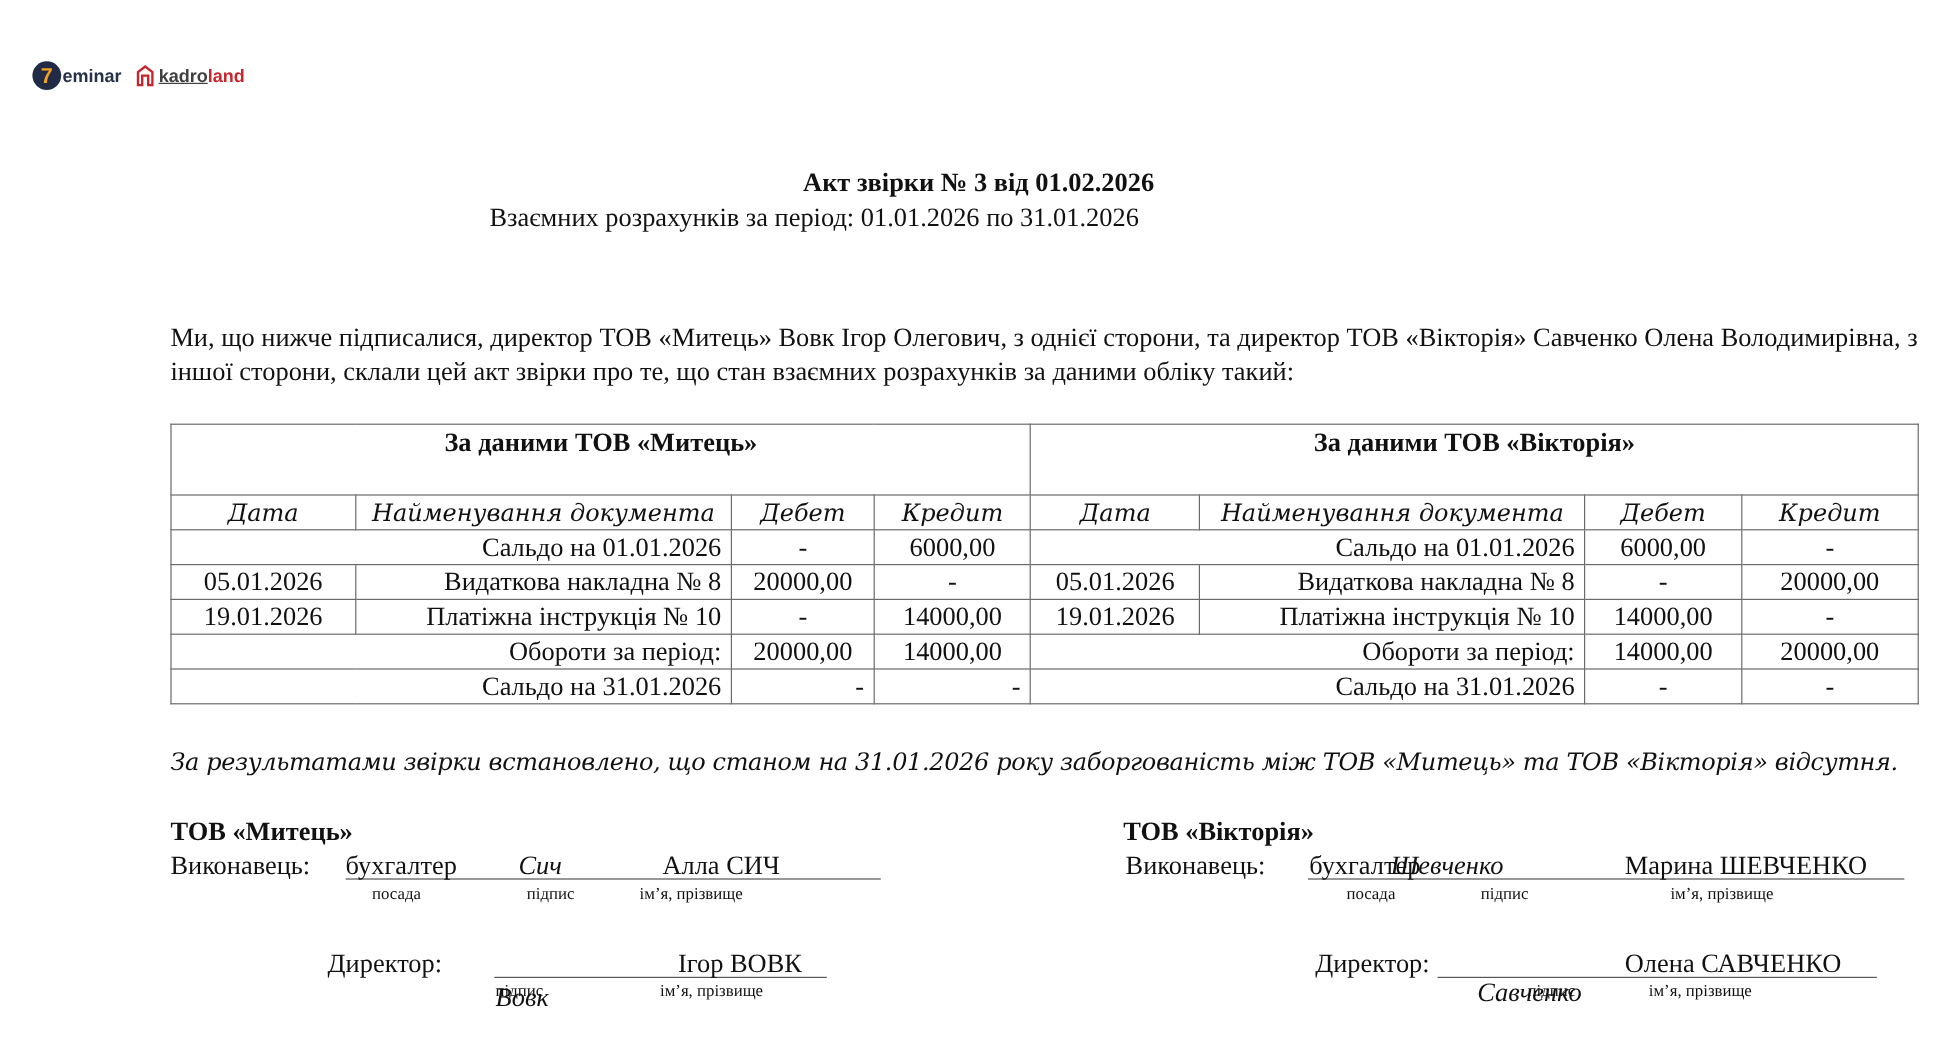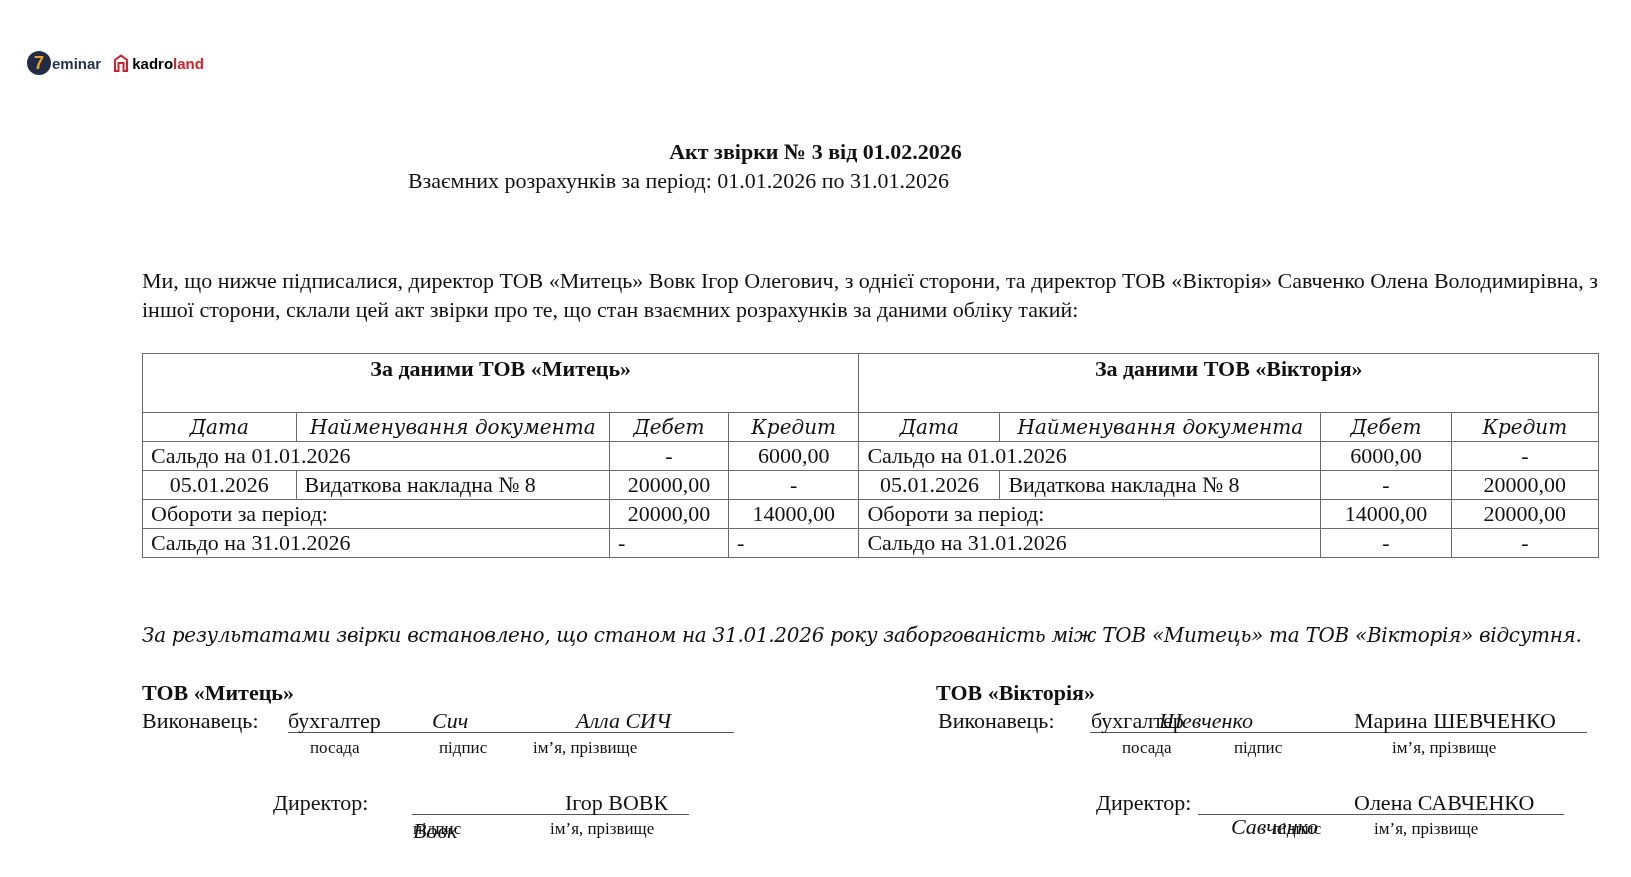--- a/index.html
+++ b/index.html
@@ -4,43 +4,43 @@
 <style>
   html, body { margin: 0; padding: 0; background: #ffffff; }
   body { width: 1631px; height: 877px; position: relative; overflow: hidden;
          font-family: "Liberation Serif", "DejaVu Serif", serif; color: #111; }
 
   .logos { position: absolute; left: 27px; top: 51px; display: flex; align-items: center; gap: 12px; }
   .logo-7 { display: flex; align-items: center; font-family: "Liberation Sans", "DejaVu Sans", sans-serif; font-weight: bold; font-size: 15px; color: #26324a; }
   .logo-7 .circle { width: 24px; height: 24px; border-radius: 50%; background: #222b45; color: #f4a11f;
                     display: flex; align-items: center; justify-content: center; font-size: 18px; font-weight: bold; margin-right: 1px; }
   .logo-k { display: flex; align-items: center; font-family: "Liberation Sans", "DejaVu Sans", sans-serif; font-size: 15px; font-weight: bold; }
-  .logo-k .k1 { color: #000000; }
+  .logo-k .k1 { color: #404040; text-decoration: underline; }
   .logo-k .k2 { color: #c9252c; }
   .logo-k svg { margin-right: 3px; }
 
   .title { position: absolute; left: 0; width: 1631px; top: 139px; text-align: center; font-weight: bold; font-size: 22px; }
   .subtitle { position: absolute; left: 0; width: 1357px; top: 168px; text-align: center; font-size: 22px; }
 
   .intro { position: absolute; left: 142px; width: 1456px; top: 266px; font-size: 22px; line-height: 29px; text-align: justify; text-align-last: left; }
 
   table.recon { position: absolute; left: 142px; top: 353px; width: 1457px; border-collapse: collapse; font-size: 22px; }
   table.recon td, table.recon th { border: 1.5px solid #6b6b6b; padding: 0 8px; height: 28px; line-height: 26px; font-weight: normal; }
   table.recon th.party { font-weight: bold; text-align: center; vertical-align: top; height: 56px; padding-top: 2px; }
   table.recon th.col { font-style: italic; text-align: center; font-family: "DejaVu Serif", serif; font-size: 20px; margin-left: 28px; }
   td.c { text-align: center; }
-  td.l { text-align: left; }
+  td.l { text-align: right; }
 
   .conclusion { position: absolute; left: 142px; width: 1460px; top: 623px; font-style: italic; font-size: 20px; font-family: "DejaVu Serif", serif; letter-spacing: -0.3px; }
 
   .sig-block { position: absolute; font-size: 22px; }
   .sig-company { font-weight: bold; font-family: Liberation Serif, serif; }
   .row { position: absolute; white-space: nowrap; }
   .uline { position: absolute; border-bottom: 1.5px solid #555; }
-  .cap { position: absolute; font-size: 17px; white-space: nowrap; }
+  .cap { position: absolute; font-size: 14px; white-space: nowrap; }
   .ital { font-style: italic; }
 </style>
 </head>
 <body>
 
 <div class="logos">
   <div class="logo-7">
     <span class="circle">7</span>
     <span>eminar</span>
   </div>
@@ -96,20 +96,30 @@
     <td class="c">05.01.2026</td>
     <td class="l">Видаткова накладна № 8</td>
     <td class="c">20000,00</td>
     <td class="c">-</td>
     <td class="c">05.01.2026</td>
     <td class="l">Видаткова накладна № 8</td>
     <td class="c">-</td>
     <td class="c">20000,00</td>
   </tr>
   <tr>
+    <td class="c">19.01.2026</td>
+    <td class="l">Платіжна інструкція № 10</td>
+    <td class="c">-</td>
+    <td class="c">14000,00</td>
+    <td class="c">19.01.2026</td>
+    <td class="l">Платіжна інструкція № 10</td>
+    <td class="c">14000,00</td>
+    <td class="c">-</td>
+  </tr>
+  <tr>
     <td class="l" colspan="2">Обороти за період:</td>
     <td class="c">20000,00</td>
     <td class="c">14000,00</td>
     <td class="l" colspan="2">Обороти за період:</td>
     <td class="c">14000,00</td>
     <td class="c">20000,00</td>
   </tr>
   <tr>
     <td class="l" colspan="2">Сальдо на 31.01.2026</td>
     <td class="l">-</td>
@@ -122,21 +132,21 @@
   </table>
 
 <div class="conclusion">За результатами звірки встановлено, що станом на 31.01.2026 року заборгованість між ТОВ «Митець» та ТОВ «Вікторія» відсутня.</div>
 
 <div class="sig-block" style="left:0;top:0;">
   <div class="row sig-company" style="left:142px;top:680px;">ТОВ «Митець»</div>
   <div class="row" style="left:142px;top:708px;">Виконавець:</div>
   <div class="uline" style="left:288px;top:704px;width:446px;height:28px;"></div>
   <div class="row" style="left:288px;top:708px;">бухгалтер</div>
   <div class="row ital" style="left:432px;top:708px;">Сич</div>
-  <div class="row" style="left:576px;top:708px;font-style:italic;">Алла СИЧ</div>
+  <div class="row" style="left:552px;top:708px;">Алла СИЧ</div>
   <div class="cap" style="left:310px;top:738px;">посада</div>
   <div class="cap" style="left:439px;top:738px;">підпис</div>
   <div class="cap" style="left:533px;top:738px;">ім’я, прізвище</div>
 
   <div class="row" style="left:273px;top:790px;">Директор:</div>
   <div class="uline" style="left:412px;top:786px;width:277px;height:28px;"></div>
   <div class="row ital" style="left:413px;top:790px;margin-top:28px;">Вовк</div>
   <div class="row" style="left:565px;top:790px;">Ігор ВОВК</div>
   <div class="cap" style="left:413px;top:819px;">підпис</div>
   <div class="cap" style="left:550px;top:819px;">ім’я, прізвище</div>

